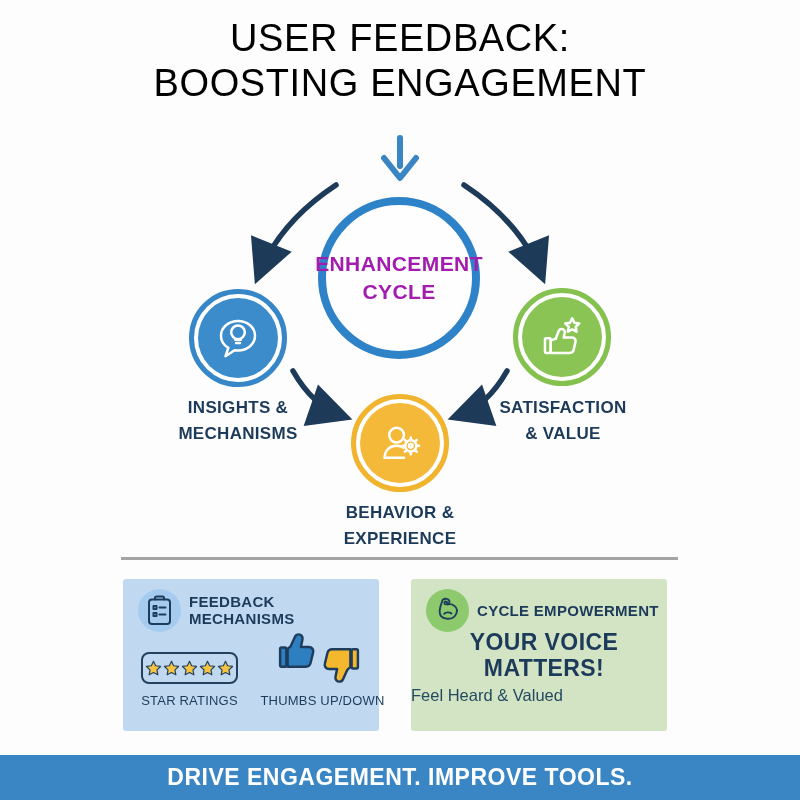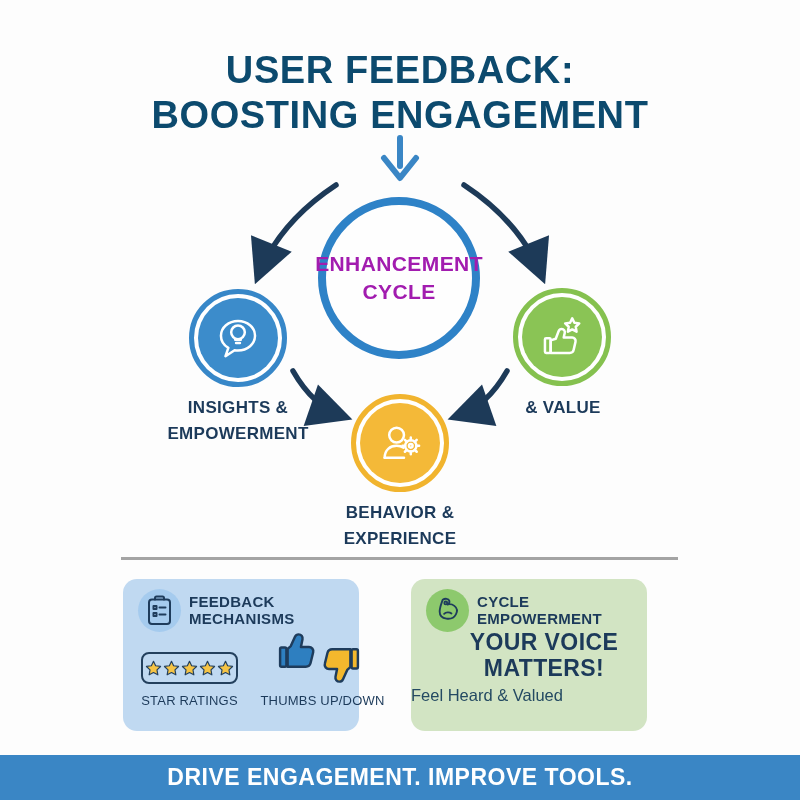--- a/index.html
+++ b/index.html
@@ -1,21 +1,21 @@
 <!DOCTYPE html>
 <html><head>
 <meta charset="utf-8">
 <style>
   * { margin:0; padding:0; box-sizing:border-box; }
   html,body { width:800px; height:800px; }
   body { font-family:"Liberation Sans","DejaVu Sans",sans-serif; background:#fdfdfd; position:relative; overflow:hidden; }
   .canvas { position:absolute; inset:0; width:800px; height:800px; background:#fdfdfd; }
 
-  .title { position:absolute; top:48px; left:0; width:800px; text-align:center;
-           color:#0c4a6e; font-weight:700; font-size:38px; line-height:1.18; letter-spacing:.6px; }
+  .title { position:absolute; top:16px; left:0; width:800px; text-align:center;
+           color:#000000; font-weight:400; font-size:38px; line-height:1.18; letter-spacing:.6px; }
 
   
   .arrows { position:absolute; left:0; top:130px; width:800px; height:430px; }
 
   .center-circle { position:absolute; left:318px; top:197px; width:162px; height:162px;
     border:8px solid #2e82c7; border-radius:50%; background:#fefefe;
     display:flex; flex-direction:column; align-items:center; justify-content:center;
     color:#a21caf; font-weight:800; font-size:21px; line-height:1.35; letter-spacing:.4px; text-align:center; }
 
   .node { position:absolute; width:98px; height:98px; border-radius:50%; background:#fff;
@@ -23,21 +23,21 @@
   .node .inner { width:80px; height:80px; border-radius:50%; display:flex; align-items:center; justify-content:center; }
   .node.blue   { border:5px solid #3787c8; }  .node.blue .inner   { background:#3c8ccb; }
   .node.green  { border:5px solid #85c14f; }  .node.green .inner  { background:#8ac455; }
   .node.yellow { border:5px solid #f1b42e; }  .node.yellow .inner { background:#f4b938; }
 
   .node-label { position:absolute; color:#1c3a5a; font-weight:800; font-size:17px;
                 line-height:1.55; text-align:center; letter-spacing:.3px; }
 
   .divider { position:absolute; left:121px; top:557px; width:557px; height:3px; background:#a4a4a4; }
 
-  .panel { position:absolute; top:579px; width:236px; height:152px; border-radius:14px; }
+  .panel { position:absolute; top:579px; width:256px; height:152px; border-radius:3px; }
   .panel.blue  { left:123px; background:#c0d9f1; }
   .panel.green { left:411px; background:#d2e4c3; }
 
   .badge { position:absolute; left:15px; top:10px; width:43px; height:43px; border-radius:50%;
            display:flex; align-items:center; justify-content:center; }
   .badge.blue  { background:#a5cbee; }
   .badge.green { background:#8dc96d; }
 
   .panel-header { position:absolute; left:66px; top:0; height:62px; display:flex; align-items:center;
                   color:#1c3a5a; font-weight:800; font-size:15px; letter-spacing:.3px; }
@@ -102,33 +102,34 @@
       <svg width="50" height="50" viewBox="0 0 44 44" fill="none" stroke="#ffffff" stroke-width="2.2" stroke-linecap="round" stroke-linejoin="round">
         <path d="M22,7 C13.7,7 7,12.8 7,20 C7,24.5 9.6,28.4 13.5,30.7 L11,38 L19,32.8 C20,33 21,33 22,33 C30.3,33 37,27.2 37,20 C37,12.8 30.3,7 22,7 Z"></path>
         <circle cx="22" cy="17" r="6"></circle>
         <path d="M19.5,23.5 h5"></path>
         <path d="M20.3,26.5 h3.4"></path>
       </svg>
     </div>
   </div>
   <div class="node-label" style="left:138px; top:395px; width:200px;">
     <div>INSIGHTS &amp;</div>
-    <div>EMPOWERMENT</div>
+    <div>MECHANISMS</div>
   </div>
 
   <div class="node green" style="left:513px; top:288px;">
     <div class="inner">
       <svg width="50" height="50" viewBox="0 0 44 44" fill="none" stroke="#ffffff" stroke-width="2.2" stroke-linecap="round" stroke-linejoin="round">
         <path d="M31,5.5 l1.9,3.9 4.3,.6 -3.1,3 .7,4.3 -3.8,-2 -3.8,2 .7,-4.3 -3.1,-3 4.3,-.6 z"></path>
         <rect x="7" y="23" width="5" height="13" rx="1"></rect>
         <path d="M12,25 l4.5,-1.5 2.5,-6.5 c.5,-1.3 1.6,-2 2.8,-2 1.8,0 3,1.6 2.6,3.4 L23.5,22.5 h7.5 c1.9,0 3.3,1.8 2.9,3.6 l-1.6,7 c-.3,1.7 -1.8,2.9 -3.5,2.9 H12 z"></path>
       </svg>
     </div>
   </div>
   <div class="node-label" style="left:463px; top:395px; width:200px;">
+    <div>SATISFACTION</div>
     <div>&amp; VALUE</div>
   </div>
 
   <div class="node yellow" style="left:351px; top:394px;">
     <div class="inner">
       <svg width="50" height="50" viewBox="0 0 44 44" fill="none" stroke="#ffffff" stroke-width="2.2" stroke-linecap="round" stroke-linejoin="round">
         <circle cx="19" cy="15" r="6.5"></circle>
         <path d="M8.5,35 c0,-7 4.8,-10.5 10.5,-10.5 2.3,0 4.4,.55 6.1,1.6"></path>
         <path d="M8.5,35 h17"></path>
         <circle cx="31.5" cy="24.5" r="5"></circle>

